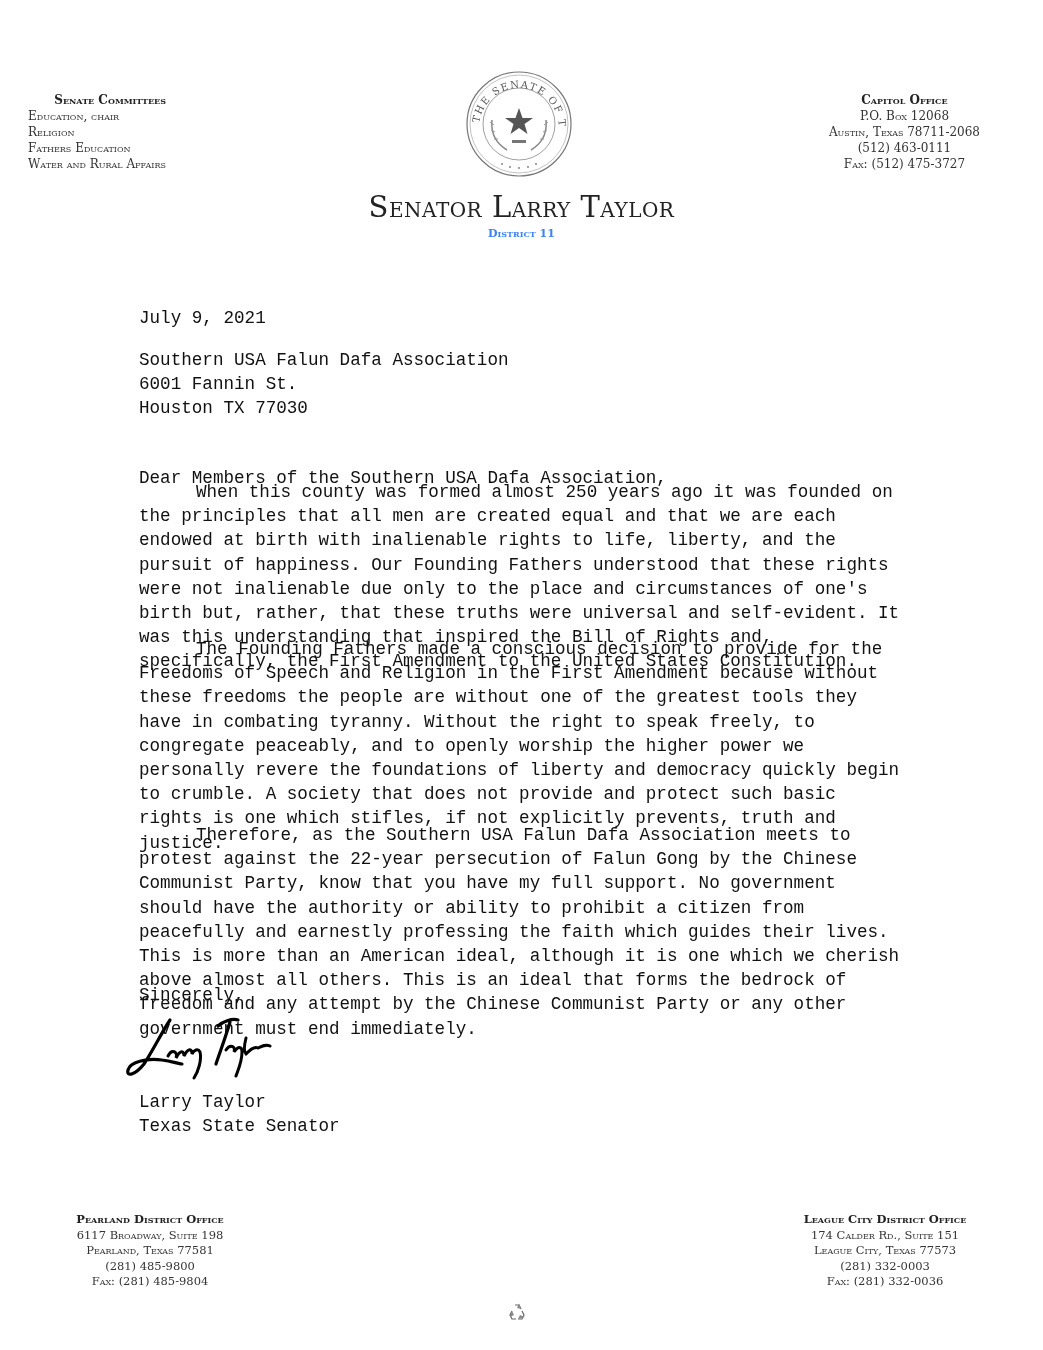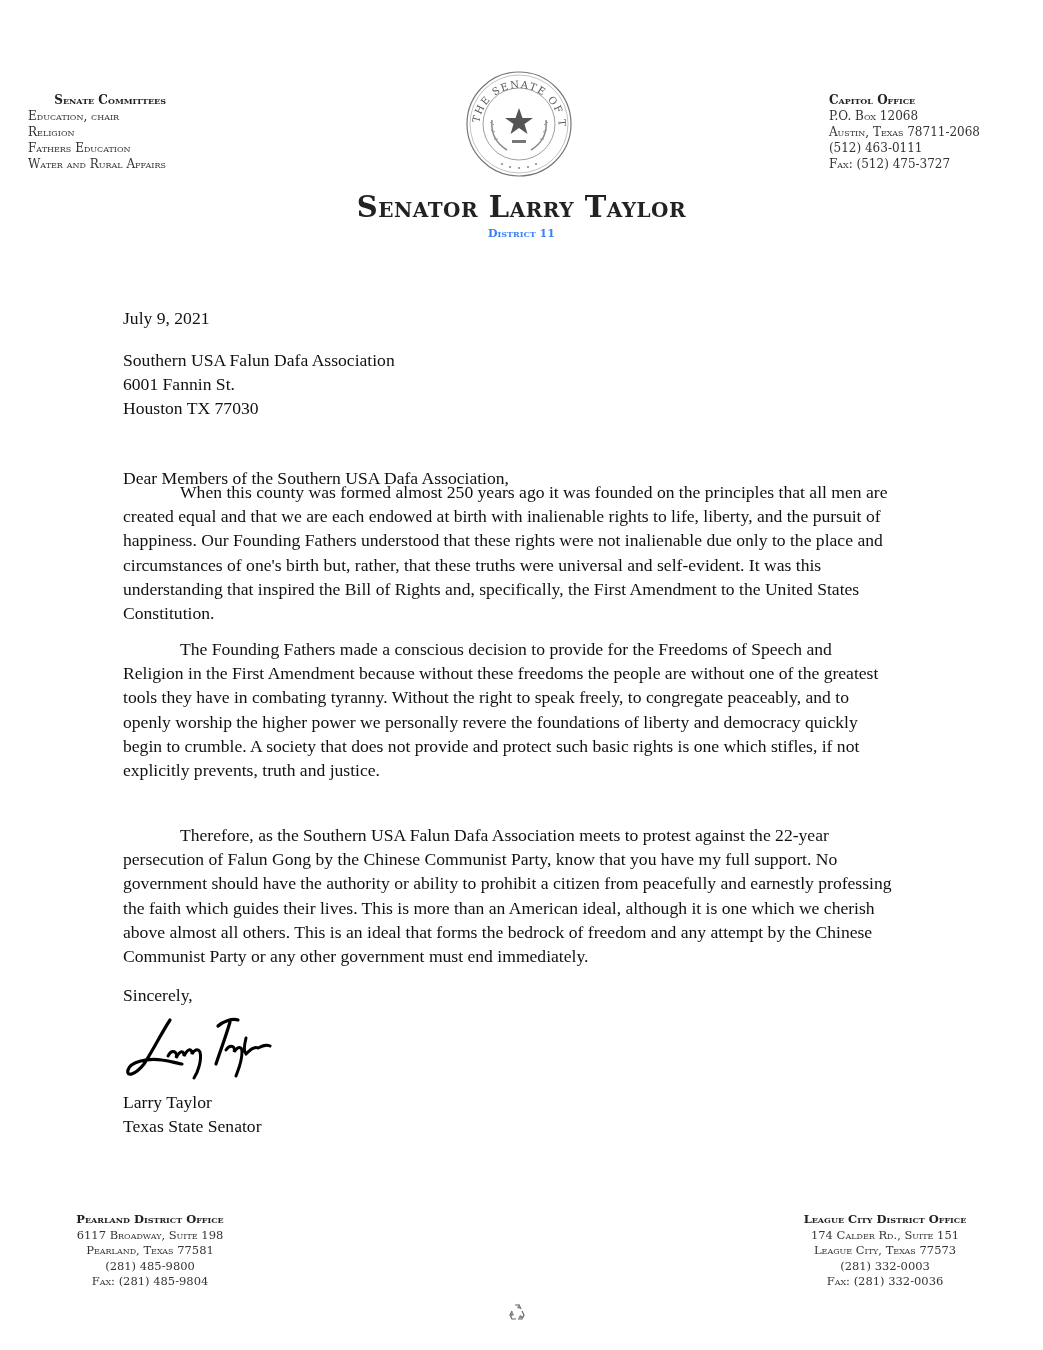--- a/index.html
+++ b/index.html
@@ -1,26 +1,26 @@
 <!DOCTYPE html>
 <html><head>
 <meta charset="utf-8">
 <style>
   html, body { margin: 0; padding: 0; background: #ffffff; }
   body { width: 1043px; height: 1350px; position: relative; overflow: hidden; color: #1a1a1a; }
   .sc { font-family: "DejaVu Serif", "Liberation Serif", serif; font-variant: small-caps; }
   .hdr-left { position: absolute; left: 28px; top: 92px; font-size: 12px; line-height: 16px; color: #333; }
   .hdr-left .title { font-weight: bold; color: #222; text-align: right; }
-  .hdr-right { position: absolute; right: 63px; top: 92px; font-size: 12px; line-height: 16px; color: #333; text-align: left; }
+  .hdr-right { position: absolute; right: 63px; top: 92px; font-size: 12px; line-height: 16px; color: #333; text-align: center; }
   .hdr-right .title { font-weight: bold; color: #222; }
   .seal { position: absolute; left: 452px; top: 70px; width: 134px; height: 108px; }
   .senator { position: absolute; left: 0; width: 1043px; top: 190px; text-align: center; }
-  .senator .name { font-family: "DejaVu Serif", "Liberation Serif", serif; font-variant: small-caps; font-weight: bold; font-size: 29px; color: #222; letter-spacing: 0.5px; line-height: 34px; text-align: center; }
+  .senator .name { font-family: "DejaVu Serif", "Liberation Serif", serif; font-variant: small-caps; font-weight: normal; font-size: 29px; color: #222; letter-spacing: 0.5px; line-height: 34px; text-align: center; }
   .senator .district { font-family: "DejaVu Serif", "Liberation Serif", serif; font-variant: small-caps; font-weight: bold; font-size: 11px; color: #3b82f6; line-height: 20px; }
-  .body-text { position: absolute; left: 123px; width: 770px; font-family: Liberation Serif, serif; font-size: 17.6px; line-height: 24.2px; color: #111; }
+  .body-text { position: absolute; left: 139px; width: 770px; font-family: Liberation Mono, monospace; font-size: 17.6px; line-height: 24.2px; color: #111; }
   .date { top: 306px; }
   .address { top: 348px; }
   .greeting { top: 442px; margin-top: 24px; }
   .para { text-indent: 57px; margin: 0; }
   .p1 { top: 480px; }
   .p2 { top: 637px; }
   .p3 { top: 823px; }
   .closing { top: 983px; }
   .signature { position: absolute; left: 122px; top: 1012px; width: 170px; height: 70px; }
   .sig-block { top: 1090px; }

